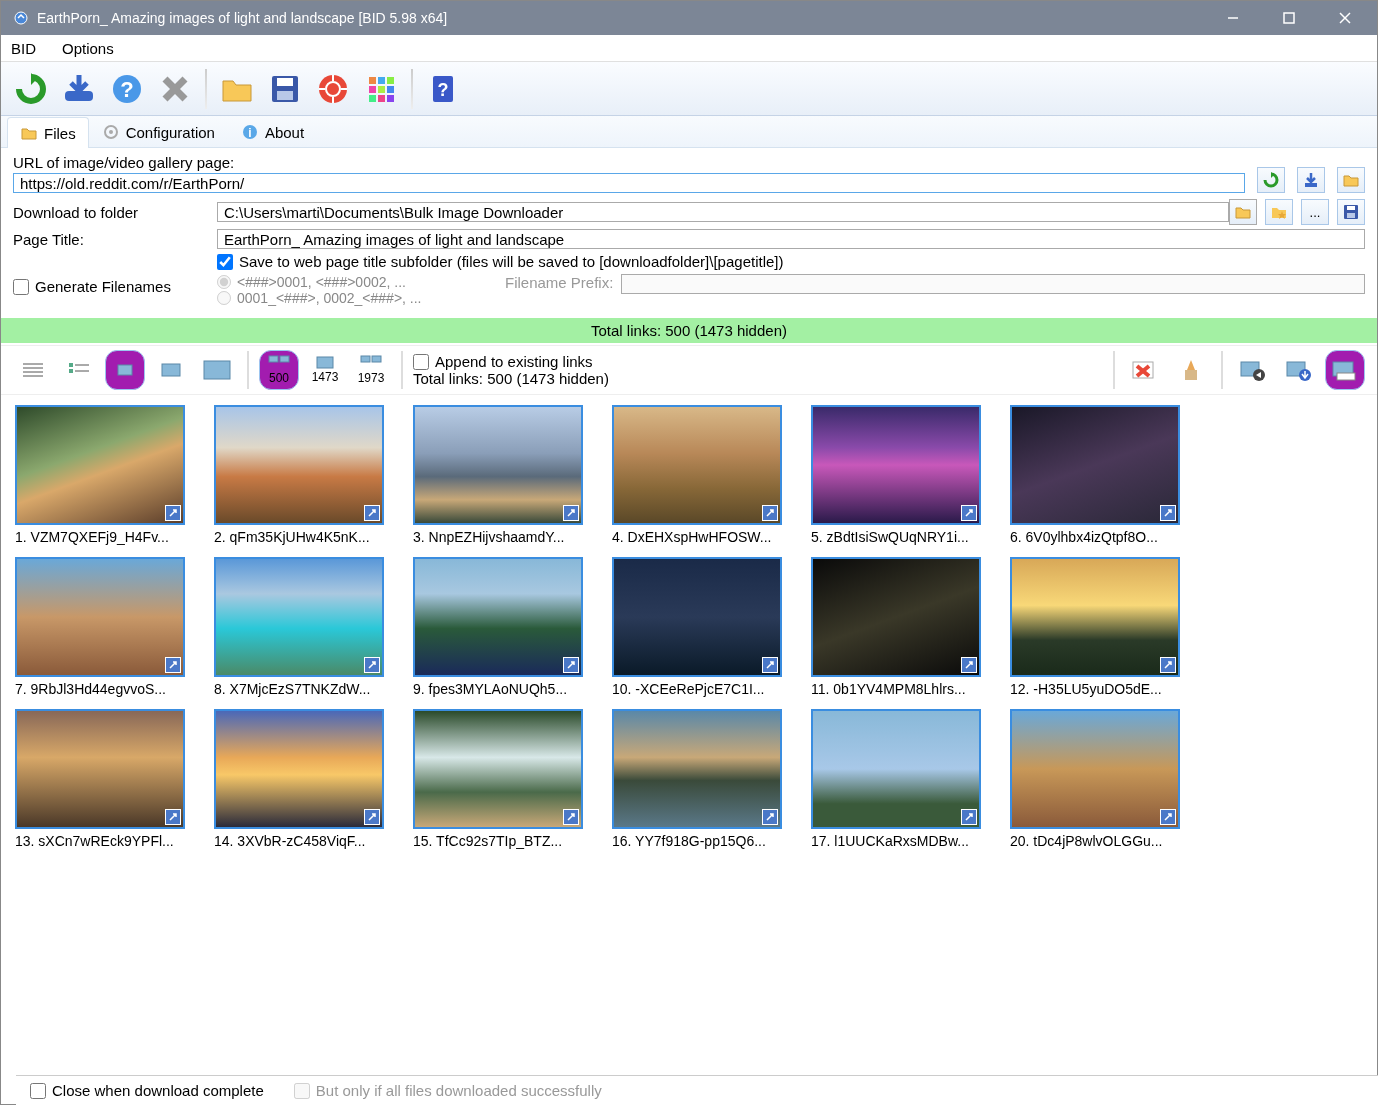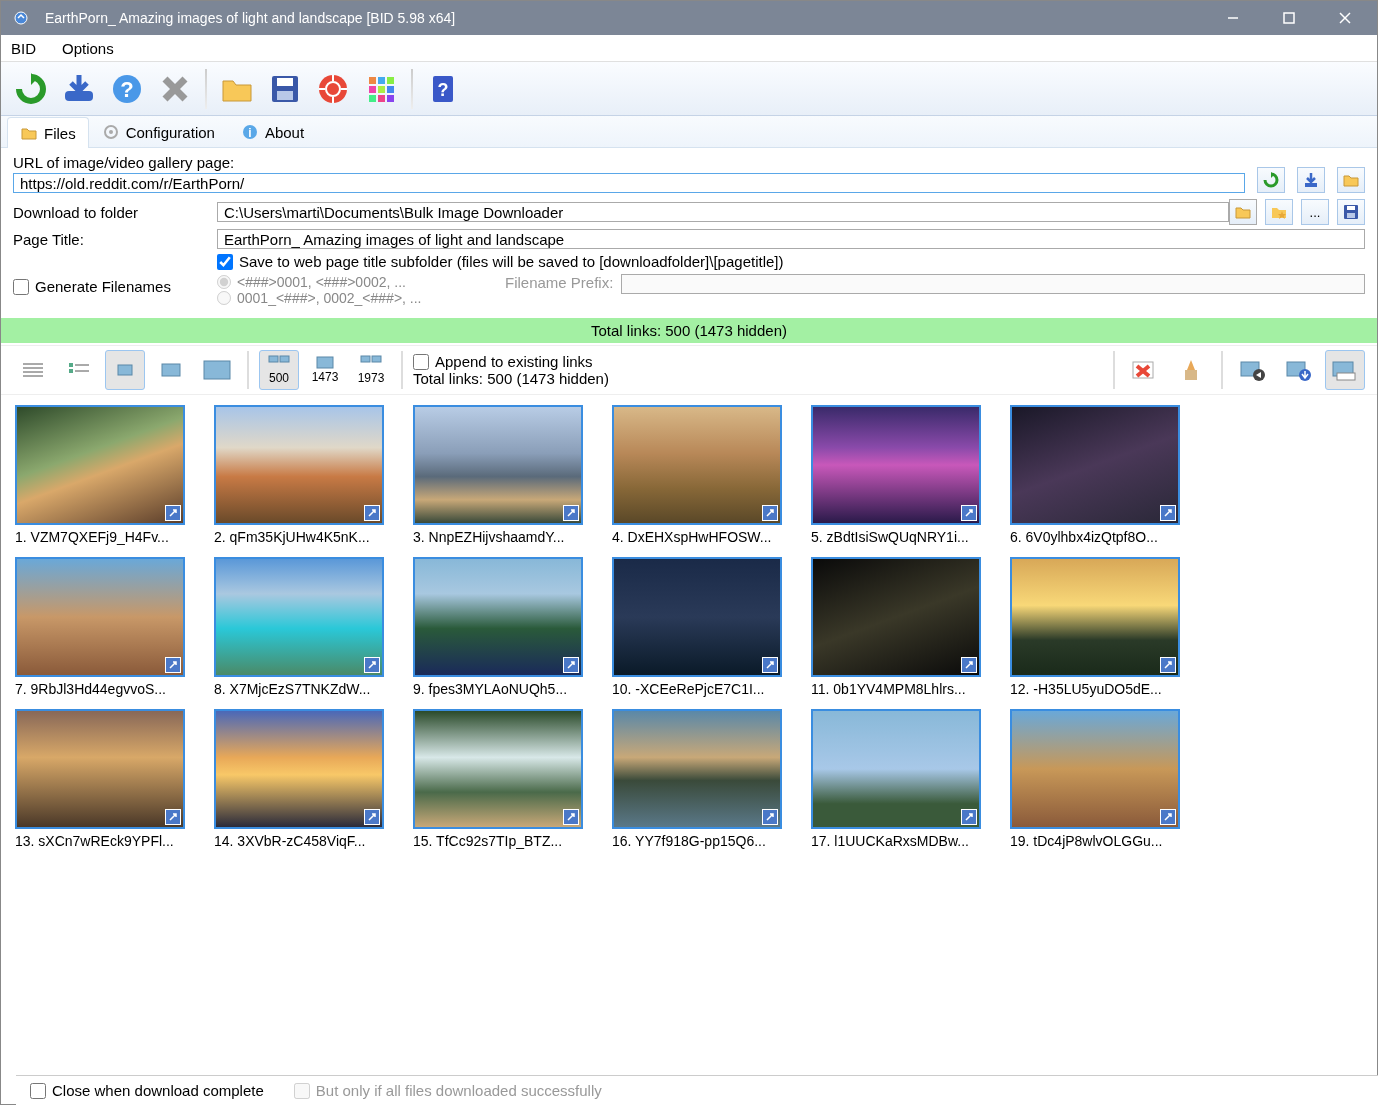--- a/index.html
+++ b/index.html
@@ -1,17 +1,17 @@
 <!DOCTYPE html>
 <html><head>
 <meta charset="utf-8">
 <style>
 * { box-sizing: border-box; margin: 0; padding: 0; font-family: "Segoe UI", Tahoma, sans-serif; }
 body { background: #fff; width: 1378px; height: 1105px; overflow: hidden; border: 1px solid #888; }
-.titlebar { background: linear-gradient(#7c8696, #7c8696); height: 34px; display: flex; align-items: center; color: #fff; font-size: 14px; padding: 0 4px; gap: 8px; }
+.titlebar { background: linear-gradient(#7c8696, #7c8696); height: 34px; display: flex; align-items: center; color: #fff; font-size: 14px; padding: 0 4px; }
 .titlebar-icon { width: 16px; height: 16px; margin: 0 8px; }
 .titlebar-text { flex: 1; }
 .winbtns { display: flex; gap: 0; }
 .winbtn { width: 56px; height: 34px; display: flex; align-items: center; justify-content: center; color: #fff; font-size: 14px; }
 .menubar { height: 27px; background: #fff; display: flex; align-items: center; font-size: 15px; padding: 0 4px; gap: 14px; border-bottom: 1px solid #e0e0e0;}
 .menubar span { padding: 4px 6px; }
 .toolbar { height: 54px; background: linear-gradient(#fafcff, #e8eff8); display: flex; align-items: center; padding: 0 8px; gap: 4px; border-bottom: 1px solid #c5d3e6; }
 .toolbar .tbtn { width: 44px; height: 44px; display: flex; align-items: center; justify-content: center; border-radius: 3px; }
 .sep { width: 2px; height: 40px; background: linear-gradient(#ccc, #eee); margin: 0 4px; }
 .tabs { display: flex; align-items: flex-end; height: 32px; background: linear-gradient(#f8fbfe, #eef4fb); padding: 0 6px; border-bottom: 1px solid #d5e2ef; }
@@ -21,21 +21,21 @@
 .row { display: flex; align-items: center; gap: 8px; margin-bottom: 4px; }
 .label { min-width: 196px; }
 .textfield { flex: 1; height: 20px; border: 1px solid #aaa; padding: 2px 6px; font-size: 15px; }
 .textfield.blue { border: 1px solid #5aa7e8; }
 .smallbtn { width: 28px; height: 26px; border: 1px solid #a9c7e8; background: linear-gradient(#f8fbfe, #e5eef8); display: flex; align-items: center; justify-content: center; }
 .check { display: flex; align-items: center; gap: 6px; }
 .radio { display: flex; align-items: center; gap: 6px; color: #888; font-size: 14px; }
 .linksbar { background: #a3f0a3; text-align: center; padding: 4px; font-size: 15px; margin: 2px 0; }
 .viewbar { display: flex; align-items: center; padding: 4px 12px; gap: 6px; border-top: 1px solid #eee; border-bottom: 1px solid #eee; font-size: 15px; }
 .viewbtn { width: 40px; height: 40px; border: 1px solid transparent; display: flex; align-items: center; justify-content: center; flex-direction: column; font-size: 12px; }
-.viewbtn.sel { background: #e5e5e5; border-color: #9cc6f0; border-radius: 3px;}
+.viewbtn.sel { background: #a21caf; border-color: #9cc6f0; border-radius: 12px;}
 .vsep { width: 2px; height: 38px; background: #ddd; margin: 0 4px;}
 .thumbs { display: flex; flex-wrap: wrap; gap: 12px 24px; padding: 10px 14px; height: 654px; overflow-y: scroll; align-content: flex-start; }
 .thumb { width: 175px; }
 .thumb-img { width: 170px; height: 120px; border: 2px solid #3a8de0; position: relative; }
 .thumb-badge { position: absolute; bottom: 2px; right: 2px; width: 16px; height: 16px; background: #4a78c8; border: 1px solid #fff; display:flex;align-items:center;justify-content:center;}
 .thumb-label { font-size: 14px; padding-top: 4px; white-space: nowrap; overflow: hidden; text-overflow: ellipsis; }
 .footer { position: absolute; bottom: 0; left: 16px; right: 0; height: 30px; border-top: 1px solid #ccc; display: flex; align-items: center; gap: 30px; padding: 0 14px; font-size: 15px; background: #fff;}
 .disabled { color: #999; }
 input[type=checkbox] { width: 16px; height: 16px; }
 input[type=radio] { width: 14px; height: 14px; }
@@ -537,21 +537,21 @@
       <div class="thumb-label">17. l1UUCKaRxsMDBw...</div>
     </div>
     <div class="thumb">
       <div class="thumb-img" style="background:linear-gradient(180deg,#6aa8d8 0%,#c89858 50%,#8a5a3a 100%);">
         <div class="thumb-badge">
           <svg width="10" height="10">
             <path d="M2 8 L8 2 M5 2 L8 2 L8 5" stroke="#fff" stroke-width="1.5" fill="none"></path>
           </svg>
         </div>
       </div>
-      <div class="thumb-label">19. tDc4jP8wlvOLGGu...</div>
+      <div class="thumb-label">20. tDc4jP8wlvOLGGu...</div>
     </div>
   </div>
 
 <div class="footer">
   <div class="check">
     <input type="checkbox" style="">
     <span>Close when download complete</span>
   </div>
   <div class="check disabled">
     <input type="checkbox" disabled="" style="">

